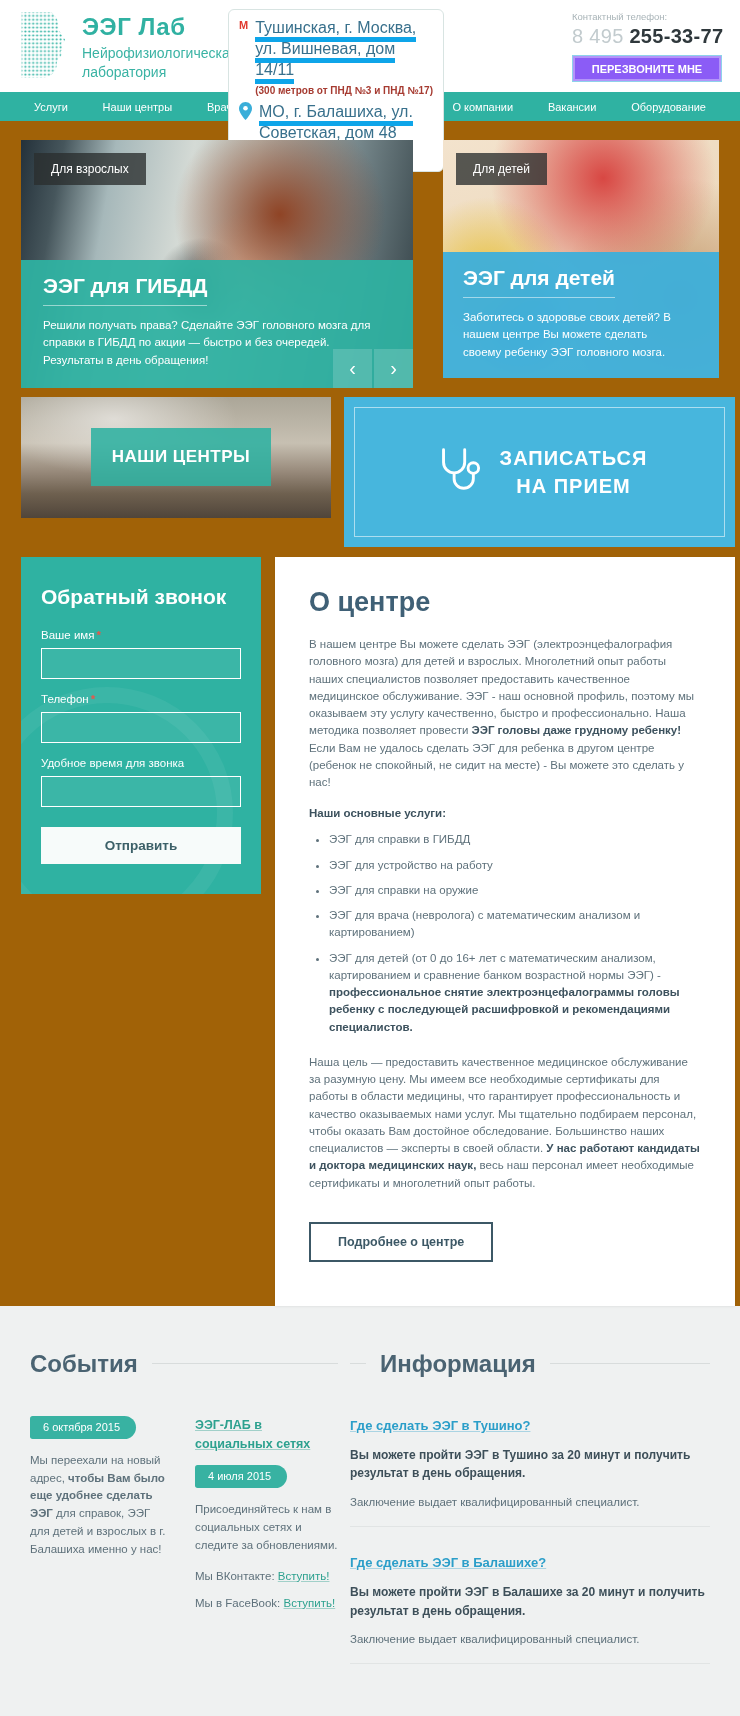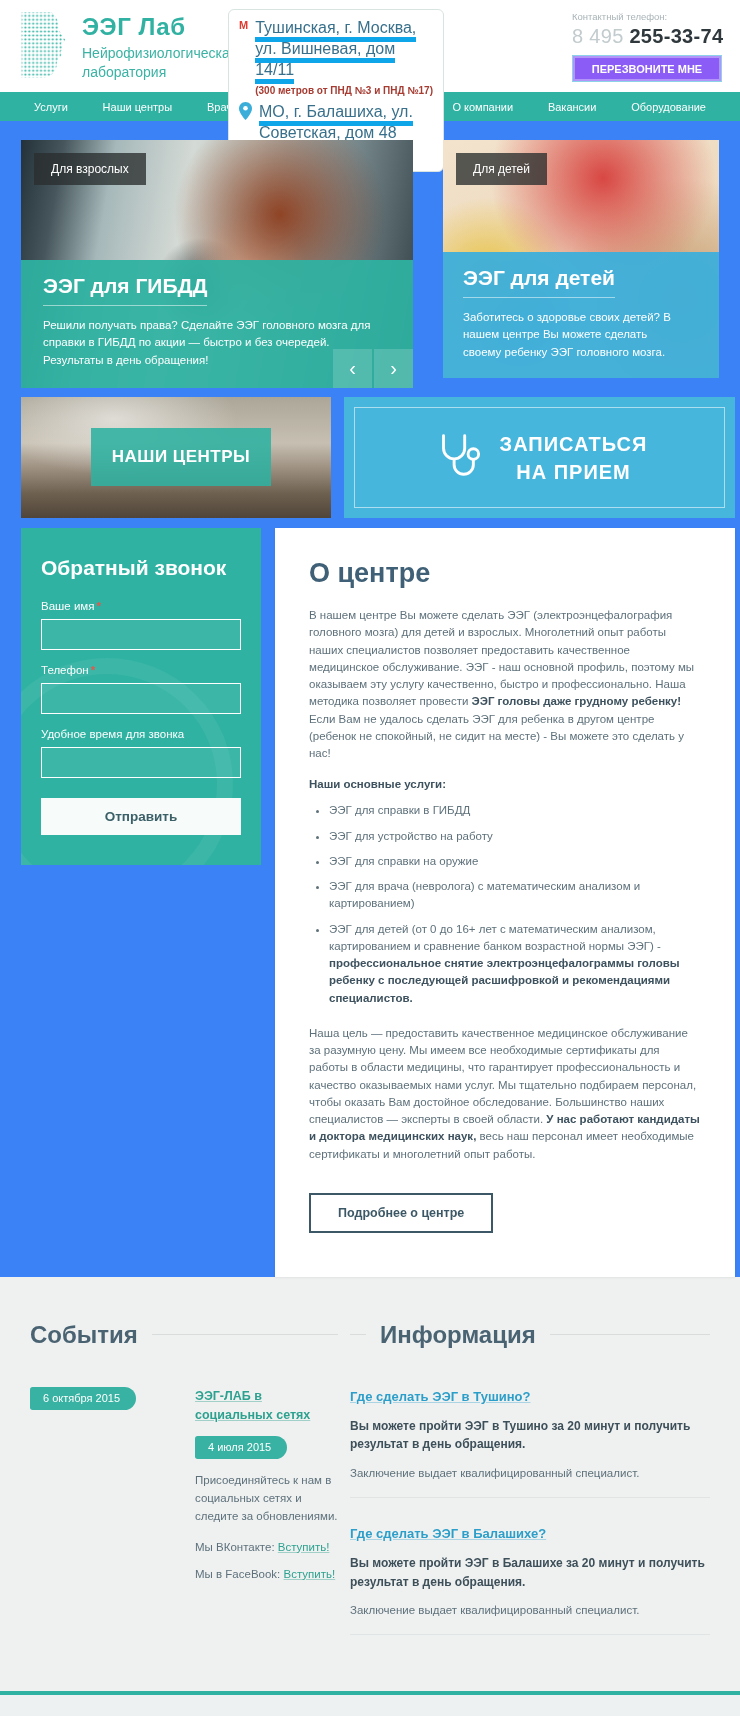--- a/index.html
+++ b/index.html
@@ -21,21 +21,21 @@
   .phone-num { font-size:20px; letter-spacing:.3px; white-space:nowrap; }
   .phone-prefix { color:#c2cbce; }
   .phone-main { color:#2f383c; font-weight:bold; }
   .callback-btn { margin-top:7px; width:150px; height:27px; background:#8b5cf6; border:1px solid #8ed2ea; box-shadow:inset 0 0 0 2px rgba(255,255,255,.35); color:#fff; font-weight:bold; font-size:11px; display:flex; align-items:center; justify-content:center; cursor:pointer; font-family:inherit; }
 
   
   .nav { height:29px; background:#2fb2a2; display:flex; align-items:center; justify-content:space-between; padding:0 34px; }
   .nav-item { color:#fff; font-size:11px; cursor:pointer; white-space:nowrap; }
 
   
-  .band1 { background:#3b82f6; padding:19px 5px 0 21px; }
+  .band1 { background:#a16207; padding:19px 5px 0 21px; }
   .hero { display:flex; }
   .slide { position:relative; overflow:hidden; }
   .slide-adult { width:392px; height:248px; margin-right:30px; }
   .slide-child { width:276px; height:238px; }
   .photo { position:absolute; inset:0; }
   .photo-adult { background:
       radial-gradient(circle at 66% 30%, rgba(142,62,30,.95), rgba(142,62,30,0) 34%),
       radial-gradient(circle at 58% 52%, rgba(229,196,172,.95), rgba(229,196,172,0) 22%),
       radial-gradient(circle at 46% 58%, rgba(40,44,46,.8), rgba(40,44,46,0) 18%),
       linear-gradient(100deg,#24313a 0%,#46565c 10%,#a6b8ba 22%,#d4dad5 40%,#bcc5bf 55%,#75868a 78%,#313f44 100%); }
@@ -54,21 +54,21 @@
   .slide-child .slide-text { max-width:225px; }
   .slider-arrows { position:absolute; right:0; bottom:0; display:flex; gap:2px; }
   .arrow { width:39px; height:39px; background:rgba(255,255,255,.17); color:#fff; font-size:20px; display:flex; align-items:center; justify-content:center; cursor:pointer; }
 
   
   .banners { display:flex; gap:13px; margin-top:9px; }
   .banner-centers { width:310px; height:121px; position:relative; cursor:pointer; background:
       radial-gradient(ellipse at 30% 18%, rgba(255,255,255,.55), rgba(255,255,255,0) 40%),
       linear-gradient(180deg,#aba698 0%,#c7c0b2 38%,#97897a 62%,#6e604f 80%,#50453a 100%); }
   .centers-box { position:absolute; left:70px; top:31px; width:180px; height:58px; background:rgba(47,178,162,.88); color:#fff; font-size:17px; font-weight:bold; letter-spacing:.5px; display:flex; align-items:center; justify-content:center; }
-  .banner-appt { flex:1; height:121px; background:#47b6dd; position:relative; display:flex; align-items:center; justify-content:center; gap:18px; cursor:pointer; }
+  .banner-appt { flex:1; height:150px; background:#47b6dd; position:relative; display:flex; align-items:center; justify-content:center; gap:18px; cursor:pointer; }
   .appt-frame { position:absolute; inset:10px; border:1px solid rgba(255,255,255,.55); pointer-events:none; }
   .appt-text { color:#fff; font-size:20px; font-weight:bold; line-height:1.4; letter-spacing:1px; text-align:center; }
 
   
   .content-row { display:flex; gap:14px; padding-top:10px; align-items:flex-start; }
   .callback-form { width:240px; background:#2fb2a2; padding:28px 20px 30px 20px; color:#fff; position:relative; overflow:hidden; }
   .callback-form::before { content:''; position:absolute; left:-40px; top:130px; width:220px; height:220px; border:16px solid rgba(255,255,255,.06); border-radius:50%; pointer-events:none; }
   .cb-title { font-size:21px; font-weight:bold; margin-bottom:20px; position:relative; }
   .cb-label { font-size:11.5px; margin-bottom:7px; display:block; position:relative; }
   .req { color:#e8564a; margin-left:2px; font-weight:bold; font-style:normal; }
@@ -153,21 +153,21 @@
           <span class="addr-main">МО, г. Балашиха, ул. Советская, дом 48</span>
           <div class="addr-note">(здание Балашихинского ПНД)</div>
         </span>
       </div>
     </div>
 
     <div class="phone">
       <div class="phone-label">Контактный телефон:</div>
       <div class="phone-num">
         <span class="phone-prefix">8 495</span>
-        <span class="phone-main">255-33-74</span>
+        <span class="phone-main">255-33-77</span>
       </div>
       <button class="callback-btn">ПЕРЕЗВОНИТЕ МНЕ</button>
     </div>
   </div>
 
   <div class="nav">
     <span class="nav-item">Услуги</span>
     <span class="nav-item">Наши центры</span>
     <span class="nav-item">Врачи</span>
     <span class="nav-item">Информация</span>
@@ -257,20 +257,21 @@
 
   <div class="band2">
     <div class="events-col">
       <div class="sec-head">
         <span class="sec-head-title">События</span>
         <span class="sec-line"></span>
       </div>
       <div class="ev-grid">
         <div class="ev">
           <div><span class="ev-date">6 октября 2015</span></div>
+          <div class="ev-text"><span>Мы переехали на новый адрес, </span><b>чтобы Вам было еще удобнее сделать ЭЭГ</b><span> для справок, ЭЭГ для детей и взрослых в г. Балашиха именно у нас!</span></div>
         </div>
         <div class="ev">
           <span class="ev-title">ЭЭГ-ЛАБ в социальных сетях</span>
           <div><span class="ev-date">4 июля 2015</span></div>
           <div class="ev-text">Присоединяйтесь к нам в социальных сетях и следите за обновлениями.</div>
           <div class="join-line"><span>Мы ВКонтакте:</span> <span class="join-link">Вступить!</span></div>
           <div class="join-line"><span>Мы в FaceBook:</span> <span class="join-link">Вступить!</span></div>
         </div>
       </div>
     </div>

